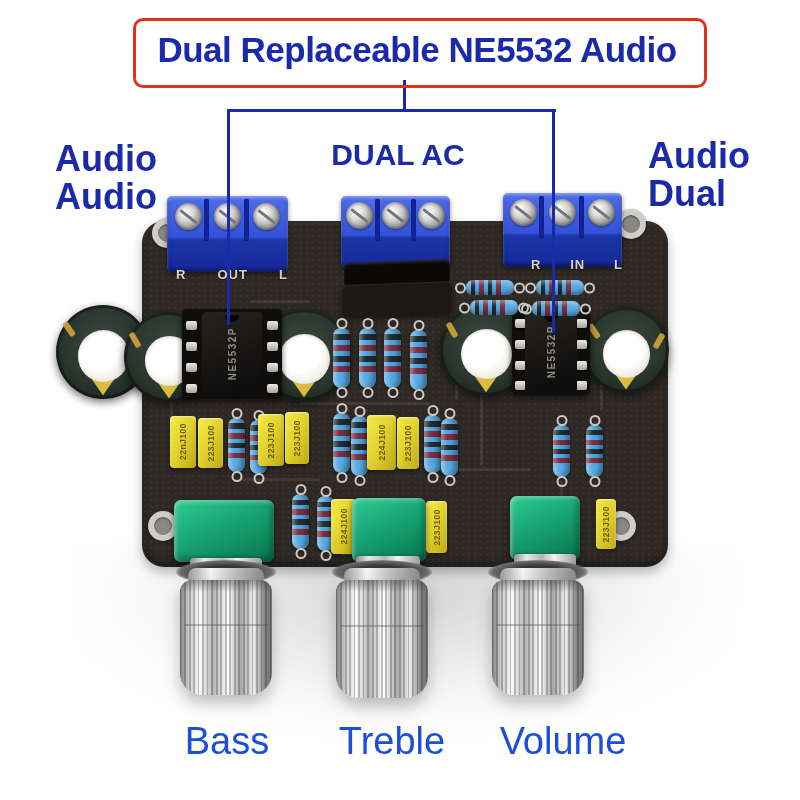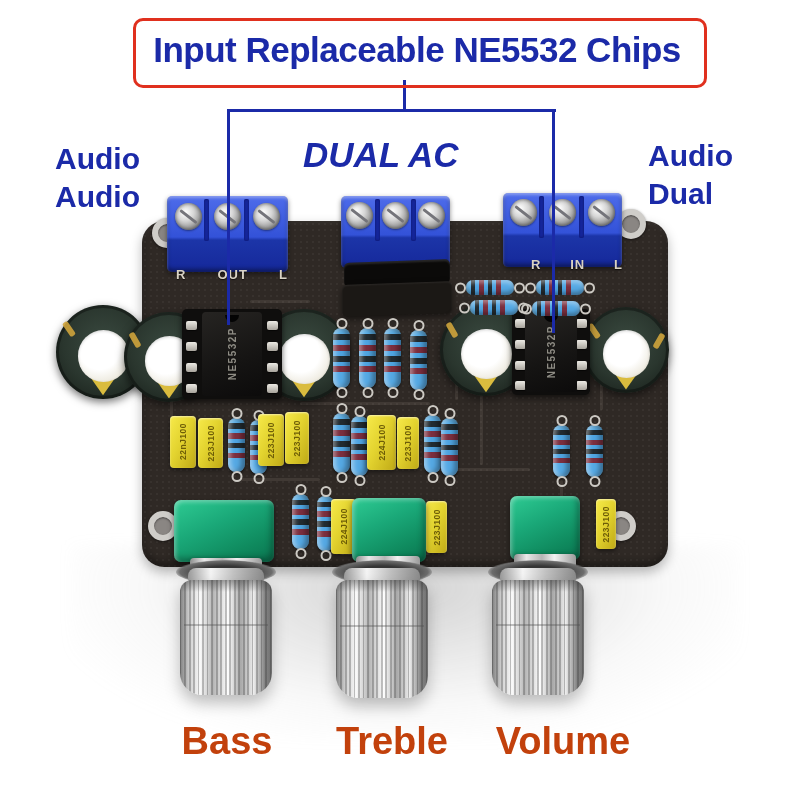--- a/index.html
+++ b/index.html
@@ -110,24 +110,24 @@
     border-radius:12px 12px 0 0;background:linear-gradient(180deg,rgba(50,50,50,.45),rgba(255,255,255,0));}
   .knob::after{content:"";position:absolute;left:4%;top:38%;width:92%;height:2px;background:rgba(80,80,80,.35);}
 
   
   .aline{position:absolute;background:#1b2aa8;}
   .hlbox{position:absolute;left:133px;top:18px;width:568px;height:64px;
     border:3px solid #e0301e;border-radius:10px;}
   .title{position:absolute;left:133px;top:18px;width:568px;height:64px;display:flex;
     align-items:center;justify-content:center;font-weight:bold;font-size:35px;letter-spacing:-.5px;
     color:#1b2aa8;}
-  .callout{position:absolute;color:#1b2aa8;font-weight:bold;font-size:30px;line-height:38px;
+  .callout{position:absolute;color:#1b2aa8;font-weight:bold;font-size:36px;line-height:38px;
     text-shadow:0 0 6px #fff,0 0 10px #fff,0 0 14px #fff;}
-  .callout.center{font-size:35px;line-height:36px;font-style:italic;}
-  .knob-label{position:absolute;top:720px;color:#c2410c;font-weight:bold;font-size:38px;text-align:center;}
+  .callout.center{text-align:center;font-size:30px;line-height:36px;}
+  .knob-label{position:absolute;top:720px;color:#1d4ed8;font-weight:normal;font-size:38px;text-align:center;}
 </style>
 </head>
 <body>
 
 <div id="stage">
 
   <div class="backdrop-shadow"></div>
 
   <div class="board"></div>
   <div class="trace" style="left:250px;top:300px;width:60px;height:3px;"></div>
@@ -327,21 +327,21 @@
   <div class="knob" style="left:180px;top:580px;width:92px;height:115px;"></div>
   <div class="knob" style="left:336px;top:580px;width:92px;height:118px;"></div>
   <div class="knob" style="left:492px;top:580px;width:92px;height:115px;"></div>
 
   <div class="aline" style="left:403px;top:80px;width:3px;height:31px;"></div>
   <div class="aline" style="left:227px;top:109px;width:329px;height:3px;"></div>
   <div class="aline" style="left:227px;top:109px;width:3px;height:216px;"></div>
   <div class="aline" style="left:552px;top:109px;width:3px;height:224px;"></div>
 
   <div class="hlbox"></div>
-  <div class="title">Input Replaceable NE5532 Chips</div>
+  <div class="title">Dual Replaceable NE5532 Audio</div>
 
   <div class="callout" style="left:55px;top:140px;">
     <div>Audio</div>
     <div>Audio</div>
   </div>
   <div class="callout center" style="left:303px;top:137px;width:190px;">
     <div>DUAL AC</div>
   </div>
   <div class="callout" style="left:648px;top:137px;">
     <div>Audio</div>

